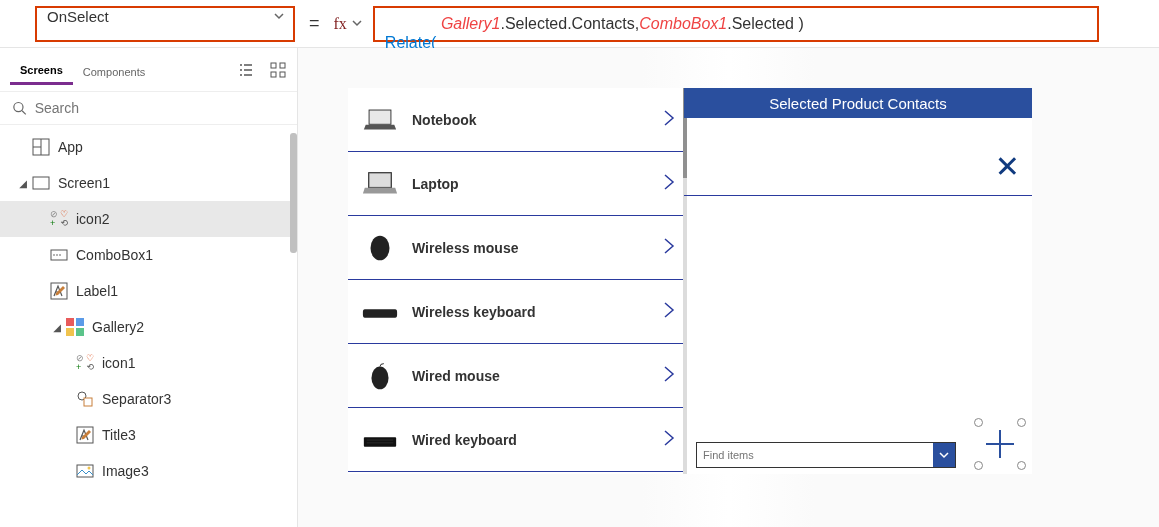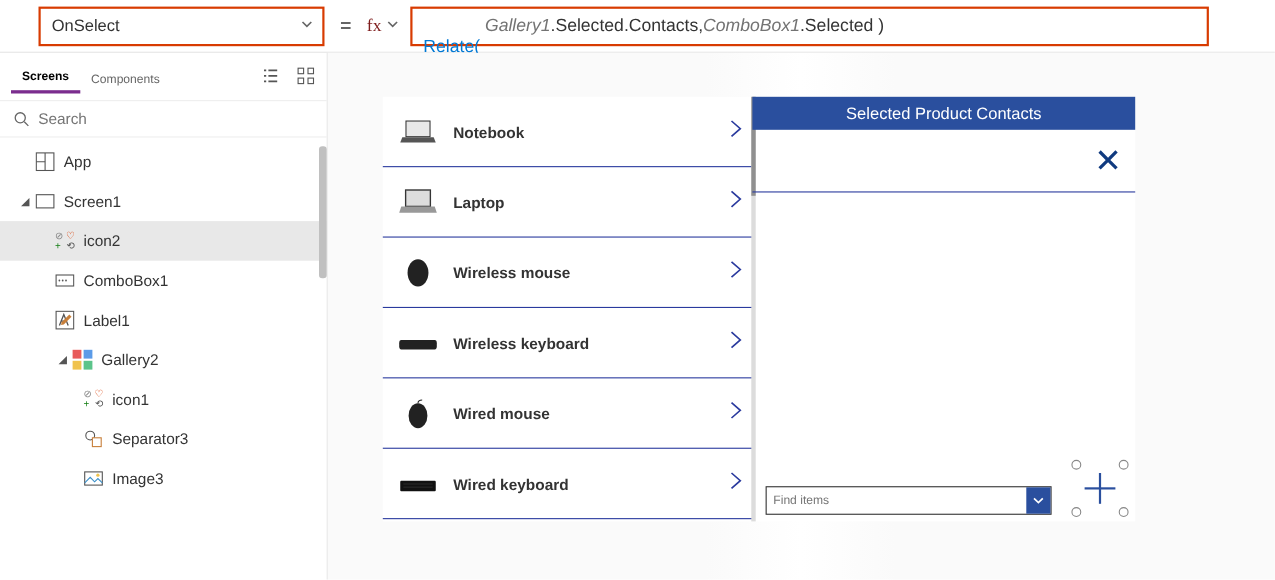--- a/index.html
+++ b/index.html
@@ -1,29 +1,29 @@
 <!DOCTYPE html>
 <html><head>
 <meta charset="utf-8">
 <style>
 * { margin: 0; padding: 0; box-sizing: border-box; font-family: "Segoe UI", Arial, sans-serif; }
 body { width: 1159px; height: 527px; background: #fff; overflow: hidden; }
 
 
 .formula-bar { display: flex; align-items: center; height: 48px; padding: 8px 10px; border-bottom: 1px solid #e5e5e5; }
-.prop-select { width: 260px; height: 36px; border: 2px solid #d83b01; display: flex; align-items: center; padding: 0 10px; margin-left: 25px; background: #fff; position: relative; }
+.prop-select { width: 260px; height: 36px; border: 2px solid #d83b01; display: flex; padding: 0 10px; margin-left: 25px; background: #fff; position: relative; }
 .prop-select span { font-size: 15px; color: #333; }
 .prop-select .chev { position: absolute; right: 8px; color: #666; }
 .eq { margin: 0 14px; font-size: 18px; color: #333; }
 .fx-wrap { display: flex; align-items: center; }
 .fx { font-family: "Segoe UI", serif; font-size: 16px; margin-right: 4px; color: #7f1d1d; }
 .fx-chev { color: #666; margin-right: 10px; }
 .formula-input { flex: 1; height: 36px; border: 2px solid #d83b01; padding: 0 10px; font-family: Consolas, monospace; font-size: 16px; display: flex; align-items: center; margin-right: 50px; }
 .tok-kw { color: #0078d4; margin-top: 38px; }
-.tok-obj { color: #737373; font-style: italic; }
+.tok-obj { color: #ef4444; font-style: italic; }
 .tok-plain { color: #333; }
 
 
 .main { display: flex; height: calc(527px - 48px); }
 
 
 .left-panel { width: 298px; border-right: 1px solid #e5e5e5; display: flex; flex-direction: column; position: relative; }
 .left-scroll { position: absolute; right: 0; top: 85px; width: 7px; height: 120px; background: #c0c0c0; border-radius: 3px; }
 .tabs { display: flex; align-items: center; padding: 10px 10px 0 10px; }
 .tab { font-size: 11px; color: #666; padding: 6px 10px; cursor: pointer; }
@@ -53,21 +53,21 @@
 .g-scroll { position: absolute; right: -3px; top: 0; width: 4px; height: 100%; background: #dcdcdc; }
 .g-scroll-thumb { position: absolute; right: -3px; top: 0; width: 4px; height: 90px; background: #909090; }
 .g-item { height: 64px; display: flex; align-items: center; padding: 0 10px; border-bottom: 1px solid #2a3a9e; position: relative; }
 .g-item:first-child { border-top: none; }
 .g-thumb { width: 44px; height: 44px; display: flex; align-items: center; justify-content: center; margin-right: 10px; }
 .g-thumb svg { width: 38px; height: 30px; }
 .g-title { font-size: 14px; font-weight: 700; color: #333; }
 .g-arrow { position: absolute; right: 8px; color: #2a3a9e; }
 
 
-.contacts { flex: 1; display: flex; flex-direction: column; position: relative; }
+.contacts { flex: 1; display: flex; flex-direction: column; position: relative; gap: 21px; }
 .c-header { height: 30px; background: #2a4f9e; color: #fff; display: flex; align-items: center; justify-content: center; font-size: 15px; }
 .c-body { flex: 1; position: relative; }
 .c-close { position: absolute; right: 12px; top: 10px; font-size: 30px; color: #103a7f; font-weight: 300; cursor: pointer; }
 .c-sep { position: absolute; left: 0; right: 0; top: 56px; height: 1px; background: #2a3a9e; }
 .combo { position: absolute; left: 12px; bottom: 6px; width: 260px; height: 26px; border: 1px solid #333; display: flex; align-items: center; }
 .combo input { border: none; outline: none; font-size: 11px; color: #555; padding: 0 6px; flex: 1; background: transparent; }
 .combo .cbtn { width: 22px; height: 100%; background: #2a4f9e; display: flex; align-items: center; justify-content: center; color: #fff; }
 
 
 .plus-sel { position: absolute; right: 10px; bottom: 8px; width: 44px; height: 44px; }
@@ -223,20 +223,30 @@
         <span class="tree-icon">
             <svg width="18" height="18" viewBox="0 0 18 18">
               <circle cx="6" cy="6" r="4" stroke="#555" fill="none"></circle>
               <rect x="8" y="8" width="8" height="8" stroke="#c87f3a" fill="#fff"></rect>
             </svg>
           </span>
         <span class="tree-label">Separator3</span>
       </div>
       <div class="tree-row indent3">
         <span class="tree-icon">
+            <svg width="18" height="18" viewBox="0 0 18 18">
+              <rect x="1" y="1" width="16" height="16" stroke="#555" fill="none"></rect>
+              <path d="M4 14 L8 4 L12 14 M5.5 10 h5" stroke="#555" fill="none" stroke-width="1.2"></path>
+              <path d="M13 4 l2 2 -7 7 -2.5 .5 .5-2.5z" fill="#c87f3a"></path>
+            </svg>
+          </span>
+        <span class="tree-label">Title3</span>
+      </div>
+      <div class="tree-row indent3">
+        <span class="tree-icon">
             <svg width="18" height="14" viewBox="0 0 18 14">
               <rect x="1" y="1" width="16" height="12" stroke="#555" fill="none"></rect>
               <path d="M1 11 l5-5 4 4 3-3 4 4" stroke="#3a8fc8" fill="none"></path>
               <circle cx="13" cy="4" r="1.5" fill="#f0c34e"></circle>
             </svg>
           </span>
         <span class="tree-label">Image3</span>
       </div>
     </div>
     <div class="left-scroll"></div>

